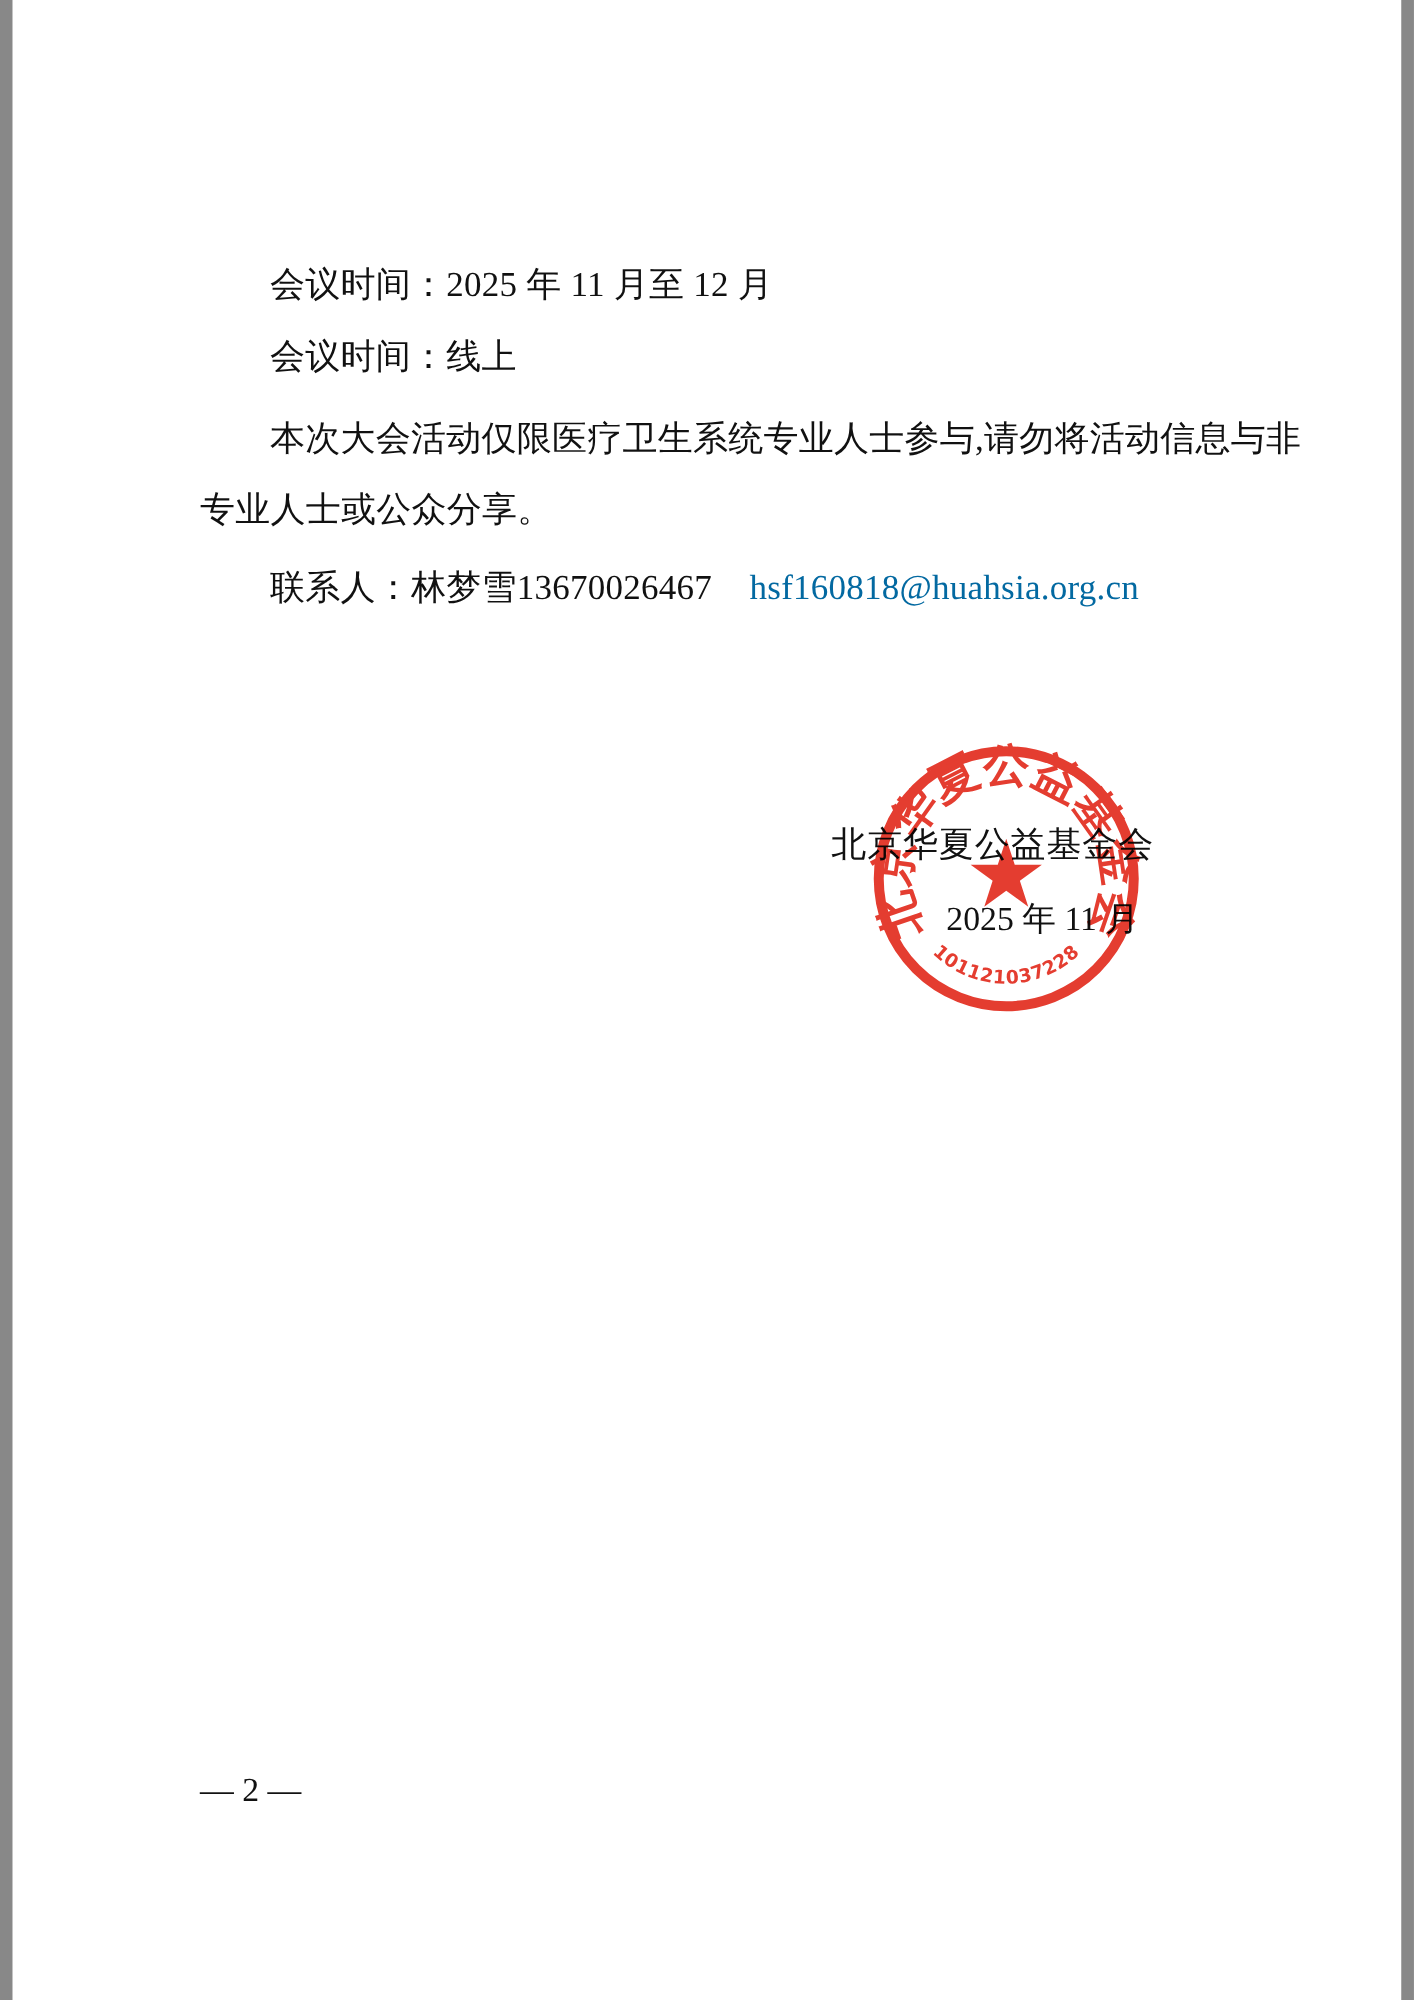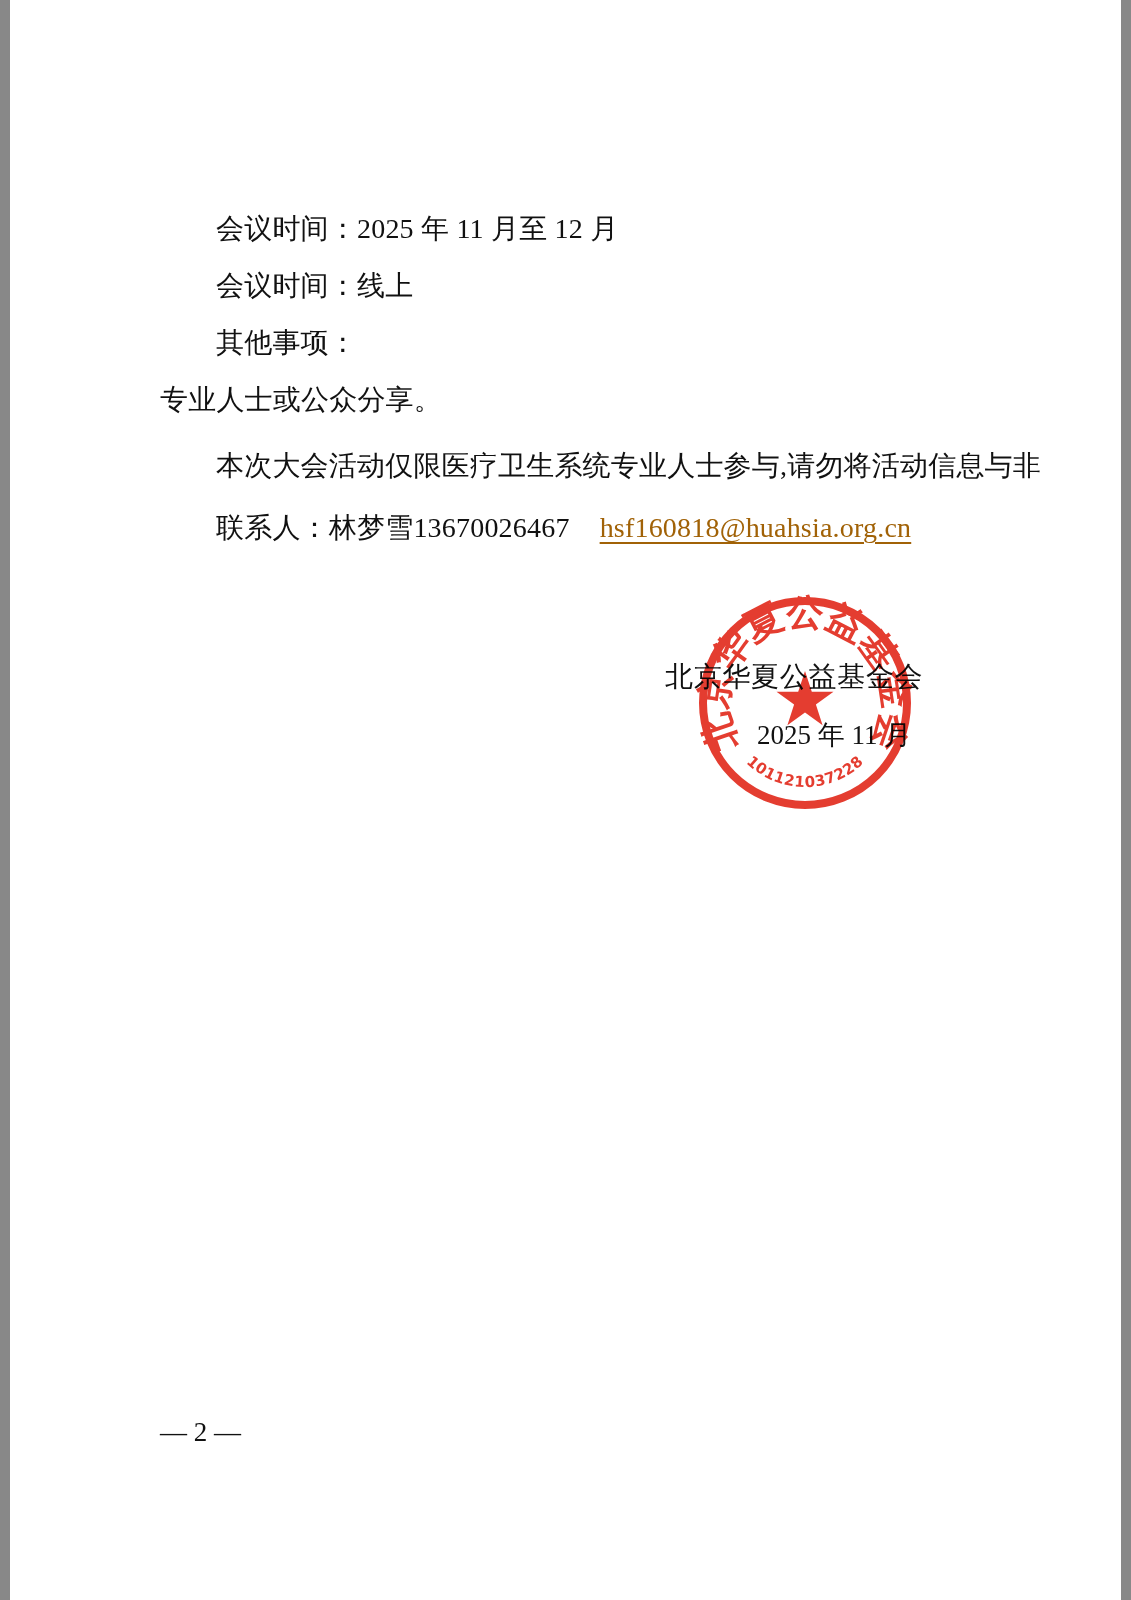--- a/index.html
+++ b/index.html
@@ -30,22 +30,21 @@
     white-space: nowrap;
     letter-spacing: 0.2px;
   }
   .indent { text-indent: 56px; }
   .para1 { margin-top: 9px; }
   .contact-line { margin-top: 5px; }
 
   .phone { }
   .email {
     margin-left: 30px;
-    color: #a16207;
-    text-decoration: underline;
+    color: #0369a1;
     text-decoration-thickness: 2px;
     text-underline-offset: 5px;
     cursor: pointer;
   }
 
   .sig-org {
     position: absolute;
     left: 655px;
     top: 649px;
     font-size: 28px;
@@ -104,23 +103,22 @@
   }
 </style>
 </head>
 <body>
 
 <div class="page">
 
   <div class="content">
     <div class="line indent">会议时间：2025 年 11 月至 12 月</div>
     <div class="line indent">会议时间：线上</div>
-    <div class="line indent">其他事项：</div>
+    <div class="line indent para1">本次大会活动仅限医疗卫生系统专业人士参与,请勿将活动信息与非</div>
     <div class="line">专业人士或公众分享。</div>
-    <div class="line indent para1">本次大会活动仅限医疗卫生系统专业人士参与,请勿将活动信息与非</div>
     <div class="line indent contact-line">
       <span>联系人：</span><span>林梦雪</span><span class="phone">13670026467</span><a class="email">hsf160818@huahsia.org.cn</a>
     </div>
   </div>
 
   <div class="sig-org">北京华夏公益基金会</div>
   <div class="sig-date">2025 年 11 月</div>
 
   <svg class="seal" width="222" height="222" viewBox="0 0 222 222" xmlns="http://www.w3.org/2000/svg">
     <defs>

